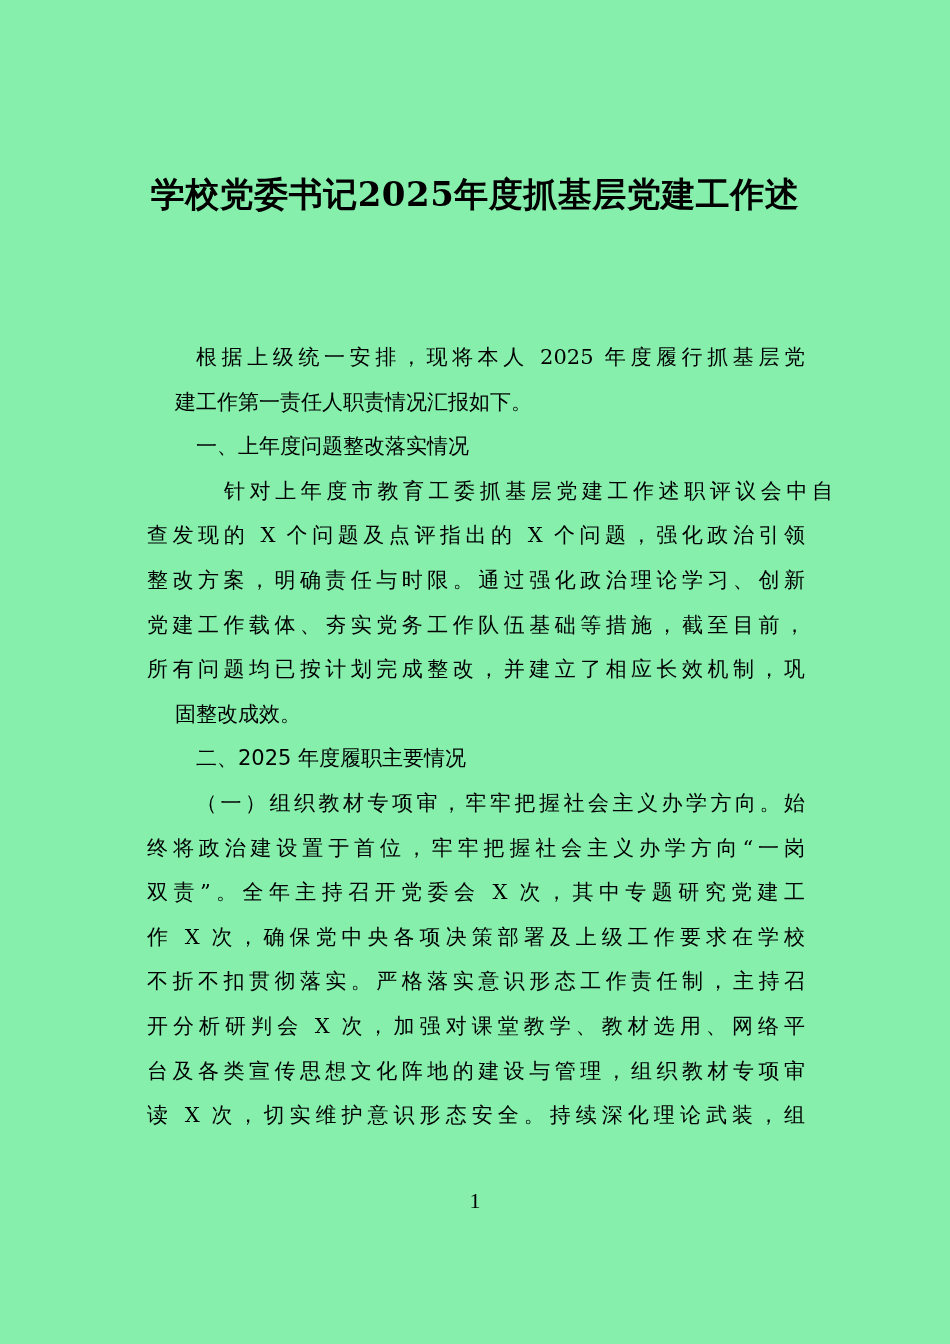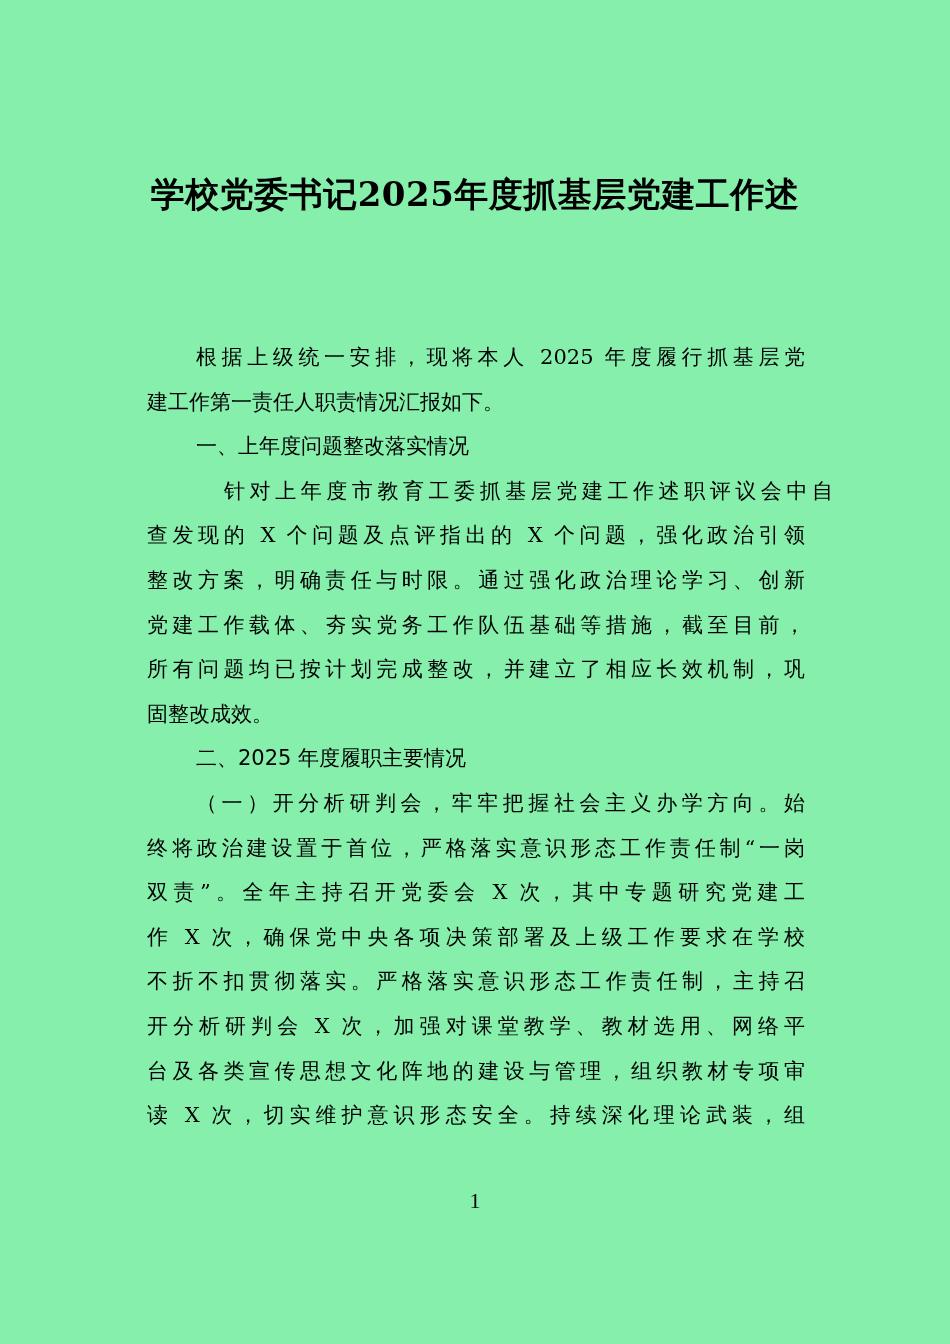--- a/index.html
+++ b/index.html
@@ -44,20 +44,21 @@
       height: 44px;
       line-height: 44px;
       font-family: "DejaVu Serif", "Liberation Serif", serif;
       font-size: 21px;
       white-space: nowrap;
       text-align: justify;
       text-align-last: justify;
     }
     .body-line.last {
       text-align-last: left;
+      margin-left: 28px;
     }
     .body-line.indent {
       left: 196px;
       width: 609px;
     }
     .heading-line {
       position: absolute;
       left: 196px;
       height: 44px;
       line-height: 44px;
@@ -86,22 +87,22 @@
       <div class="body-line indent" style="top: 335px;">根据上级统一安排，现将本人 2025 年度履行抓基层党</div>
       <div class="body-line last" style="top: 379.6px;">建工作第一责任人职责情况汇报如下。</div>
       <div class="heading-line" style="top: 424.2px;">一、上年度问题整改落实情况</div>
       <div class="body-line indent" style="top: 468.8px; margin-left: 28px;">针对上年度市教育工委抓基层党建工作述职评议会中自</div>
       <div class="body-line" style="top: 513.4px;">查发现的 X 个问题及点评指出的 X 个问题，强化政治引领</div>
       <div class="body-line" style="top: 558px;">整改方案，明确责任与时限。通过强化政治理论学习、创新</div>
       <div class="body-line" style="top: 602.6px;">党建工作载体、夯实党务工作队伍基础等措施，截至目前，</div>
       <div class="body-line" style="top: 647.2px;">所有问题均已按计划完成整改，并建立了相应长效机制，巩</div>
       <div class="body-line last" style="top: 691.8px;">固整改成效。</div>
       <div class="heading-line" style="top: 736.4px;">二、2025 年度履职主要情况</div>
-      <div class="body-line indent" style="top: 781px;">（一）开分析研判会，牢牢把握社会主义办学方向。始</div>
-      <div class="body-line" style="top: 825.6px;">终将政治建设置于首位，严格落实意识形态工作责任制“一岗</div>
+      <div class="body-line indent" style="top: 781px;">（一）组织教材专项审，牢牢把握社会主义办学方向。始</div>
+      <div class="body-line" style="top: 825.6px;">终将政治建设置于首位，牢牢把握社会主义办学方向“一岗</div>
       <div class="body-line" style="top: 870.2px;">双责”。全年主持召开党委会 X 次，其中专题研究党建工</div>
       <div class="body-line" style="top: 914.8px;">作 X 次，确保党中央各项决策部署及上级工作要求在学校</div>
       <div class="body-line" style="top: 959.4px;">不折不扣贯彻落实。严格落实意识形态工作责任制，主持召</div>
       <div class="body-line" style="top: 1004px;">开分析研判会 X 次，加强对课堂教学、教材选用、网络平</div>
       <div class="body-line" style="top: 1048.6px;">台及各类宣传思想文化阵地的建设与管理，组织教材专项审</div>
       <div class="body-line" style="top: 1093.2px;">读 X 次，切实维护意识形态安全。持续深化理论武装，组</div>
     </div>
 
   <div class="page-number">1</div>
 </div>

